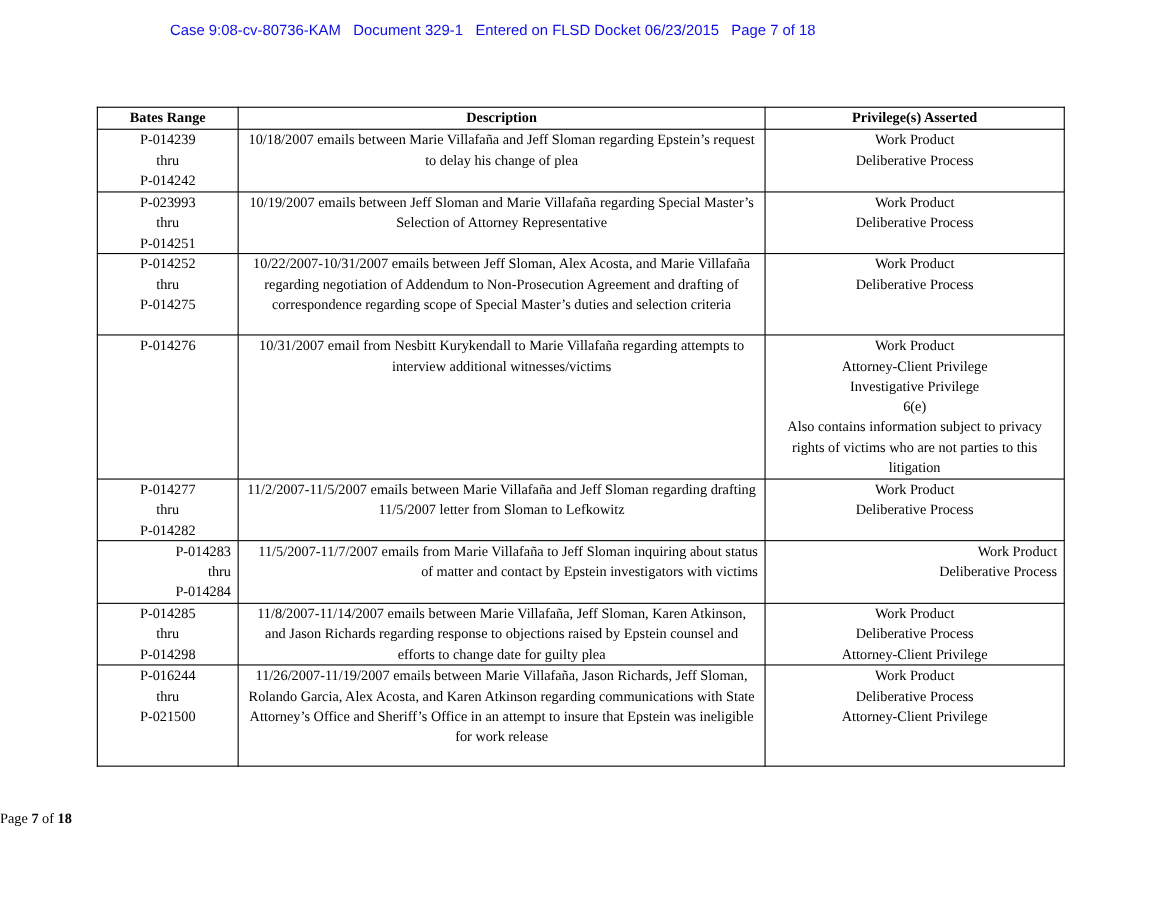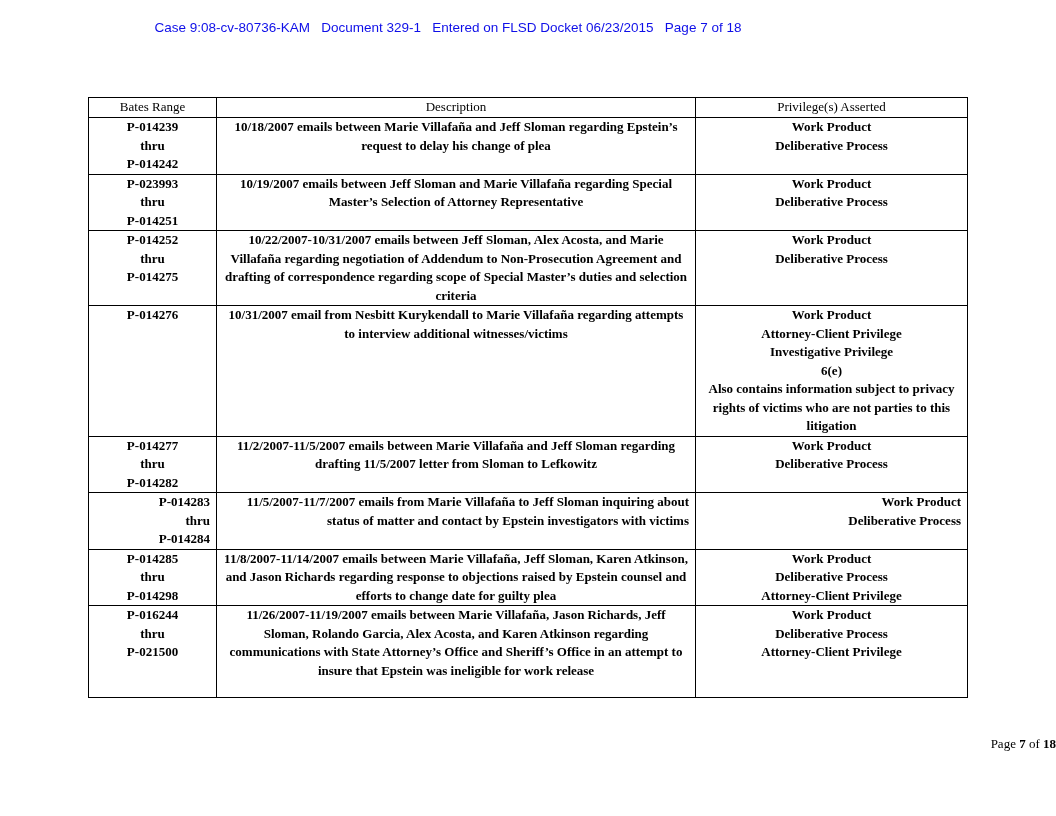--- a/index.html
+++ b/index.html
@@ -30,45 +30,44 @@
   .privilege-log col.c-desc  { width: 479px; }
   .privilege-log col.c-priv  { width: 272px; }
 
   .privilege-log th, .privilege-log td {
     border: 1px solid #000;
     text-align: center;
     vertical-align: top;
     font-size: 13px;
     line-height: 18.5px;
     padding: 0 6px;
-    font-weight: bold;
   }
   .privilege-log th {
-    font-weight: normal;
+    font-weight: bold;
     height: 20px;
     line-height: 18px;
     padding: 0 2px;
     margin-left: 32px;
   }
   
   .privilege-log tbody tr:nth-child(1) td { height: 56px; }
   .privilege-log tbody tr:nth-child(2) td { height: 56px; }
   .privilege-log tbody tr:nth-child(3) td { height: 74px; }
   .privilege-log tbody tr:nth-child(4) td { height: 129px; }
   .privilege-log tbody tr:nth-child(5) td { height: 56px; }
   .privilege-log tbody tr:nth-child(6) td { height: 56px; text-align: right; }
   .privilege-log tbody tr:nth-child(7) td { height: 55px; }
   .privilege-log tbody tr:nth-child(8) td { height: 92px; }
 
   .page-footer {
     position: absolute;
     top: 736px;
     left: 0;
     width: 1056px;
-    text-align: right;
+    text-align: left;
     font-size: 13px;
     white-space: pre;
   }
   .page-footer .num { font-weight: bold; }
 </style>
 </head>
 <body>
 
 <div class="ecf-stamp">Case 9:08-cv-80736-KAM   Document 329-1   Entered on FLSD Docket 06/23/2015   Page 7 of 18</div>
 

